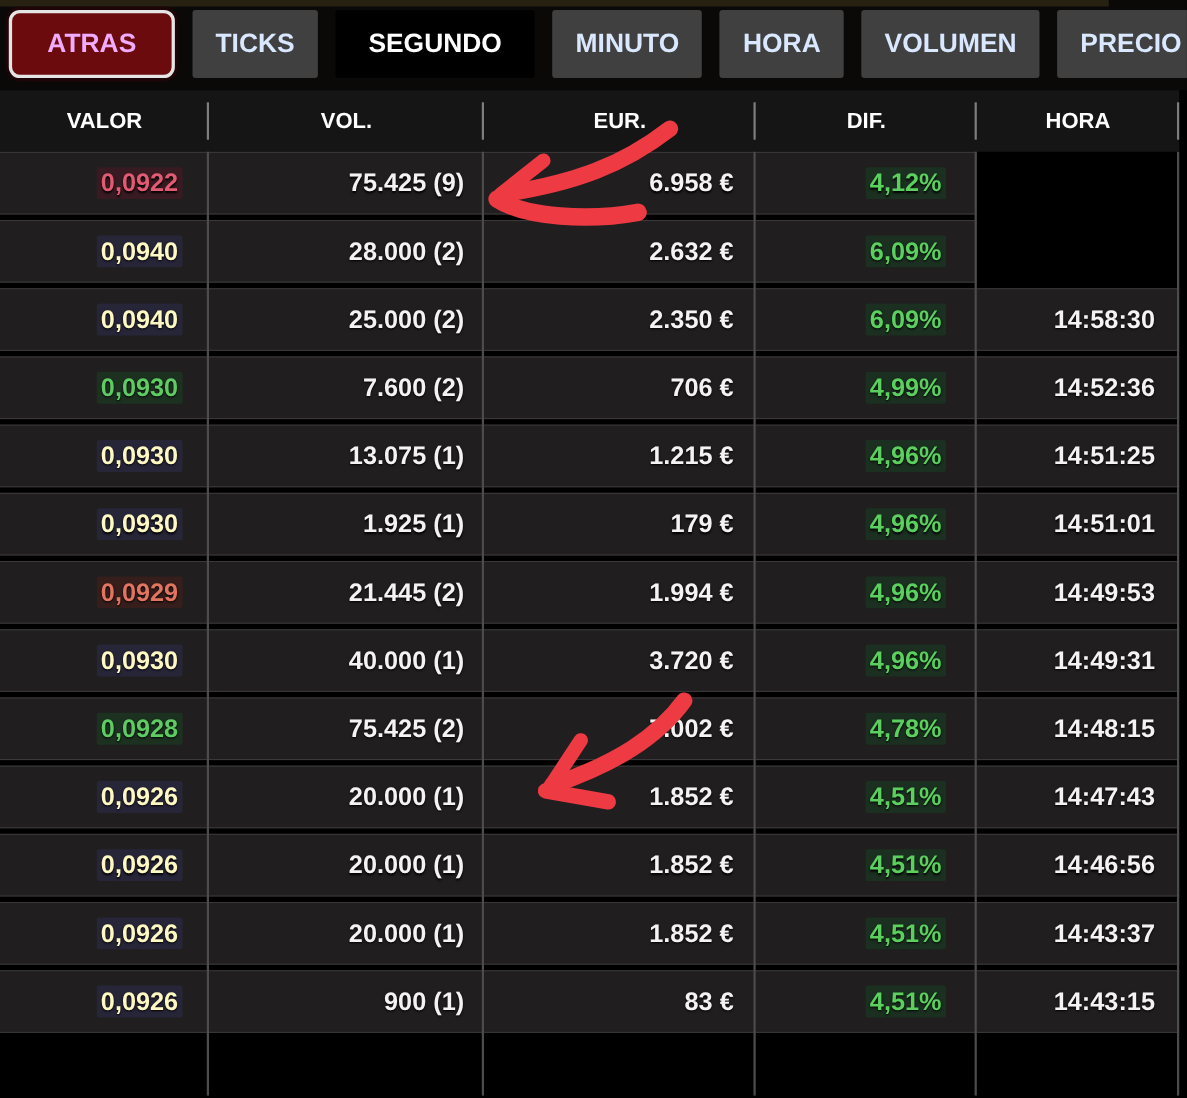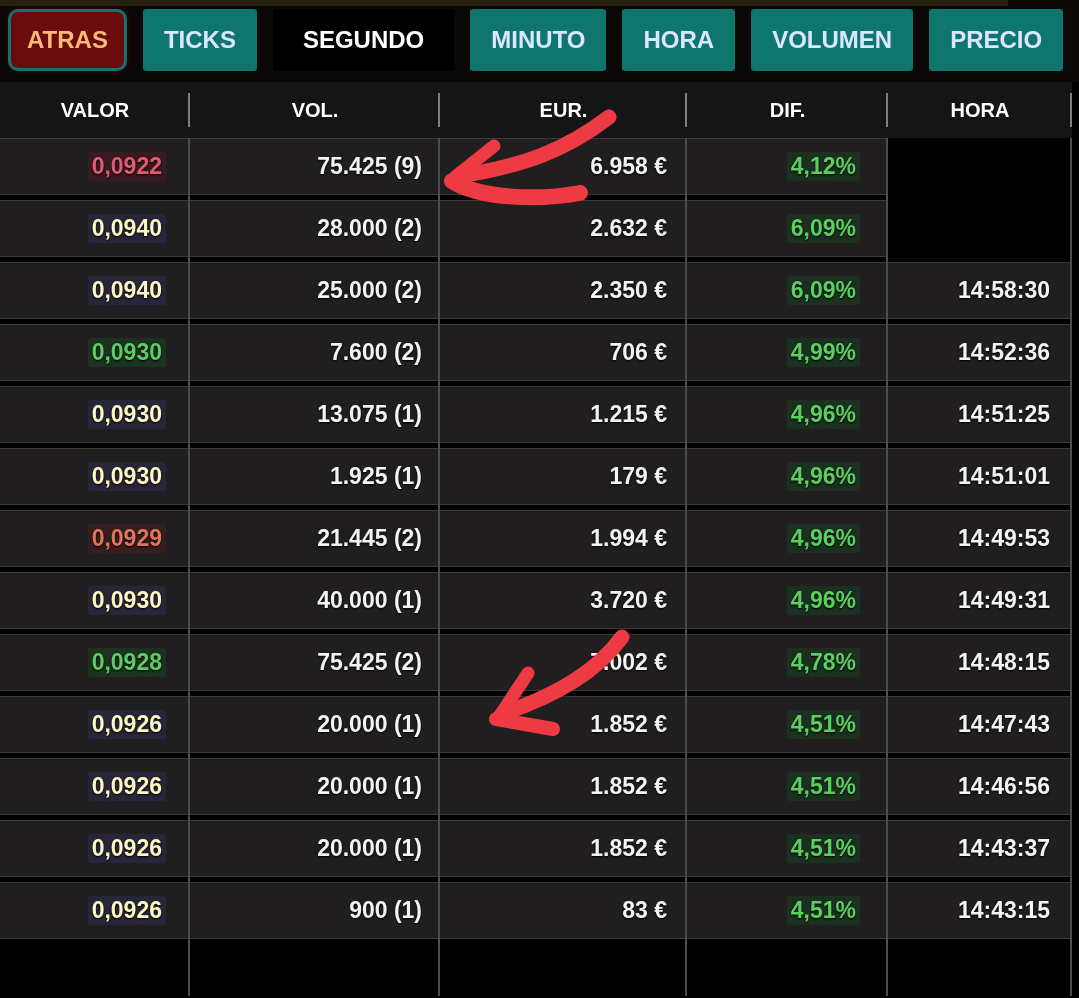--- a/index.html
+++ b/index.html
@@ -4,24 +4,24 @@
 <style>
   html,body{margin:0;padding:0;background:#000;}
   body{width:1079px;height:998px;position:relative;overflow:hidden;
        font-family:"Liberation Sans",sans-serif;font-weight:bold;}
 
   
   .tabbar{position:absolute;top:0;left:0;width:1079px;height:82px;background:#0a0908;}
   .topstrip{position:absolute;top:0;left:0;width:1008px;height:6px;background:#272112;}
   .tabs{position:absolute;top:9px;left:8px;height:62px;display:flex;gap:16px;}
   .tab{display:flex;align-items:center;justify-content:center;
-       padding:0 21px;background:#0f766e;color:#d9e7ff;font-size:24px;
+       padding:0 21px;background:#404040;color:#d9e7ff;font-size:24px;
        border-radius:3px;white-space:nowrap;cursor:pointer;}
-  .tab-back{background:#6b0b0d;color:#fdba74;border:3px solid #0f766e;
-            border-radius:10px;box-shadow:0 0 0 3px #1e0608;padding:0 16px;}
+  .tab-back{background:#6b0b0d;color:#f0abfc;border:3px solid #e5e5e5;
+            border-radius:10px;box-shadow:0 0 0 3px #1e0608;padding:0 32px;}
   .tab-selected{background:#000;color:#ffffff;padding:0 30px;border-radius:2px;}
 
   
   .theader{position:absolute;top:82px;left:0;width:1072px;height:56px;background:#161515;
            display:grid;grid-template-columns:190px 250px 247px 201px 184px;}
   .hcell{display:flex;align-items:center;justify-content:center;
          color:#ffffff;font-size:20px;}
   .hsep{position:absolute;width:2px;height:34px;top:93px;background:#7e7e7e;z-index:6;}
 
   

